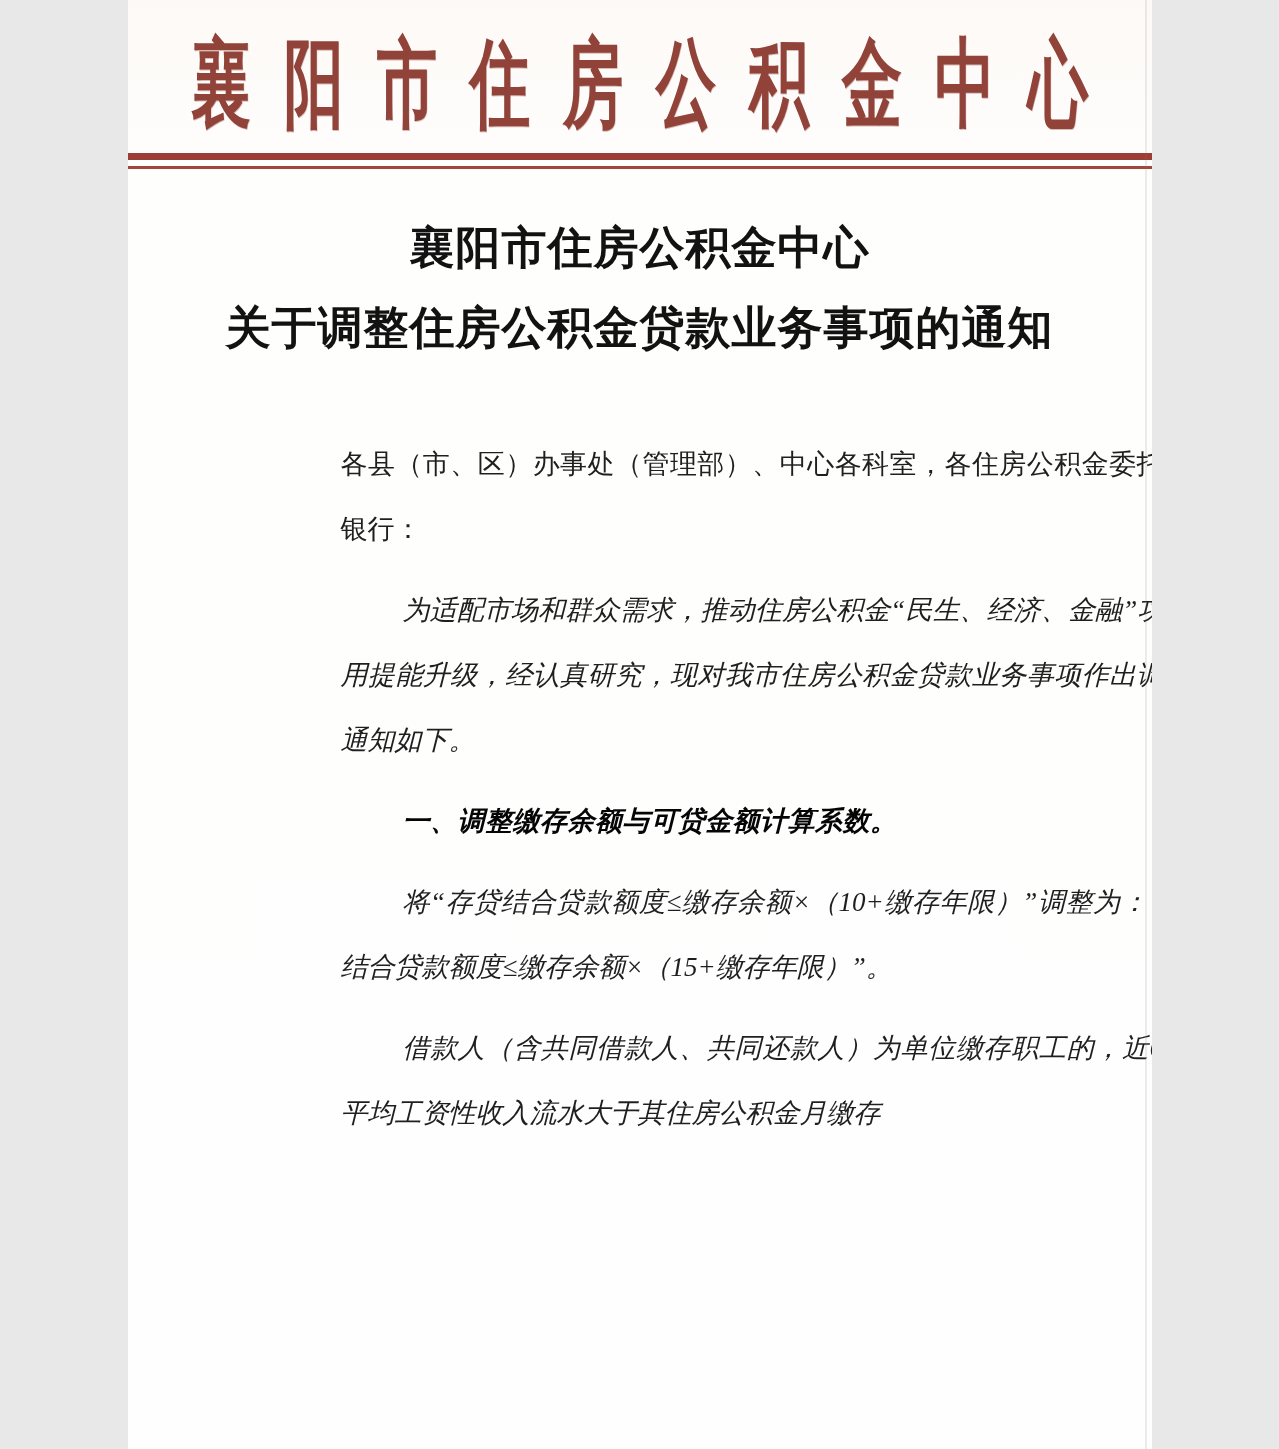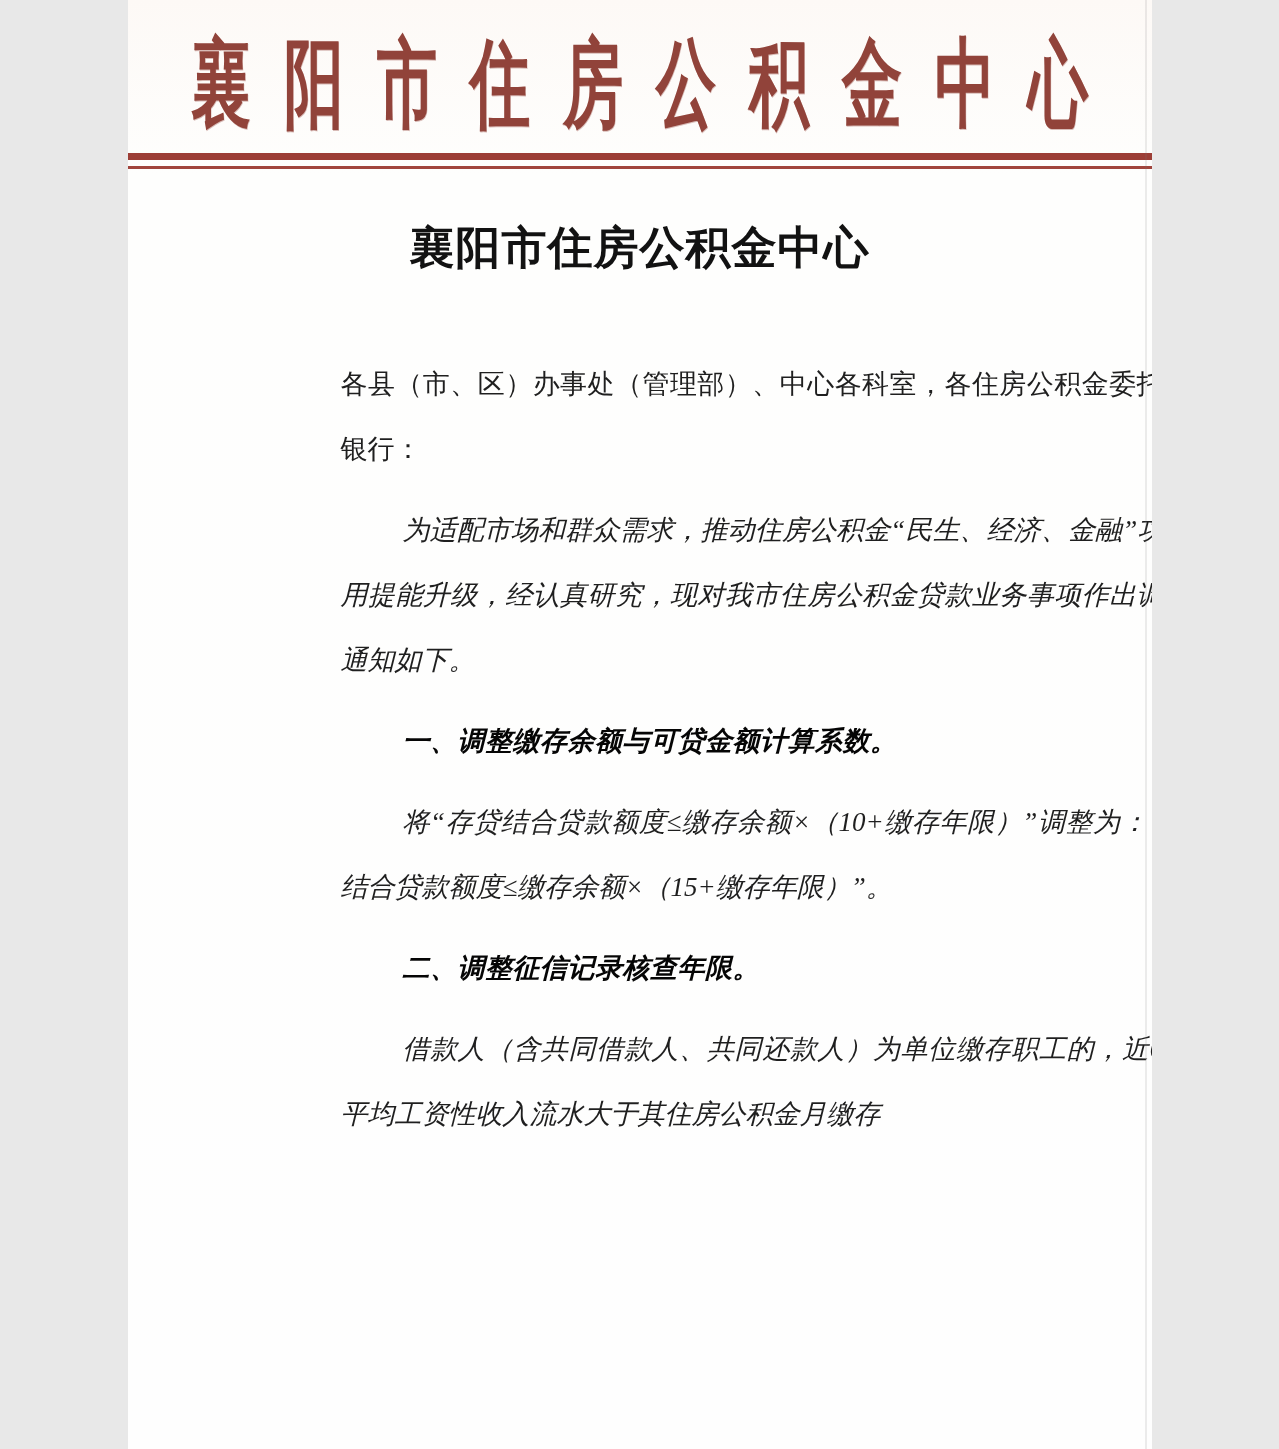--- a/index.html
+++ b/index.html
@@ -98,24 +98,24 @@
   <div class="org-name" style="color:#91433a;">襄阳市住房公积金中心</div>
 
   <div class="red-rule">
     <div class="thick" style="background:#9c3e36;"></div>
     <div class="gap"></div>
     <div class="thin" style="background:#a1453d;"></div>
   </div>
 
   <div class="doc-title">
     <div class="t-line">襄阳市住房公积金中心</div>
+    <div class="t-line">关于调整住房公积金贷款业务事项的通知</div>
   </div>
 
   <div class="doc-body">
     <p class="salutation">各县（市、区）办事处（管理部）、中心各科室，各住房公积金委托贷款银行：</p>
     <p class="indent">为适配市场和群众需求，推动住房公积金“民生、经济、金融”功能作用提能升级，经认真研究，现对我市住房公积金贷款业务事项作出调整，通知如下。</p>
     <p class="heading indent">一、调整缴存余额与可贷金额计算系数。</p>
     <p class="indent">将“存贷结合贷款额度≤缴存余额×（10+缴存年限）”调整为：“存贷结合贷款额度≤缴存余额×（15+缴存年限）”。</p>
-    <p class="heading indent">二、调整征信记录核查年限。</p>
     <p class="indent">借款人（含共同借款人、共同还款人）为单位缴存职工的，近6个月平均工资性收入流水大于其住房公积金月缴存</p>
   </div>
 
 </div>
 
 </body></html>

